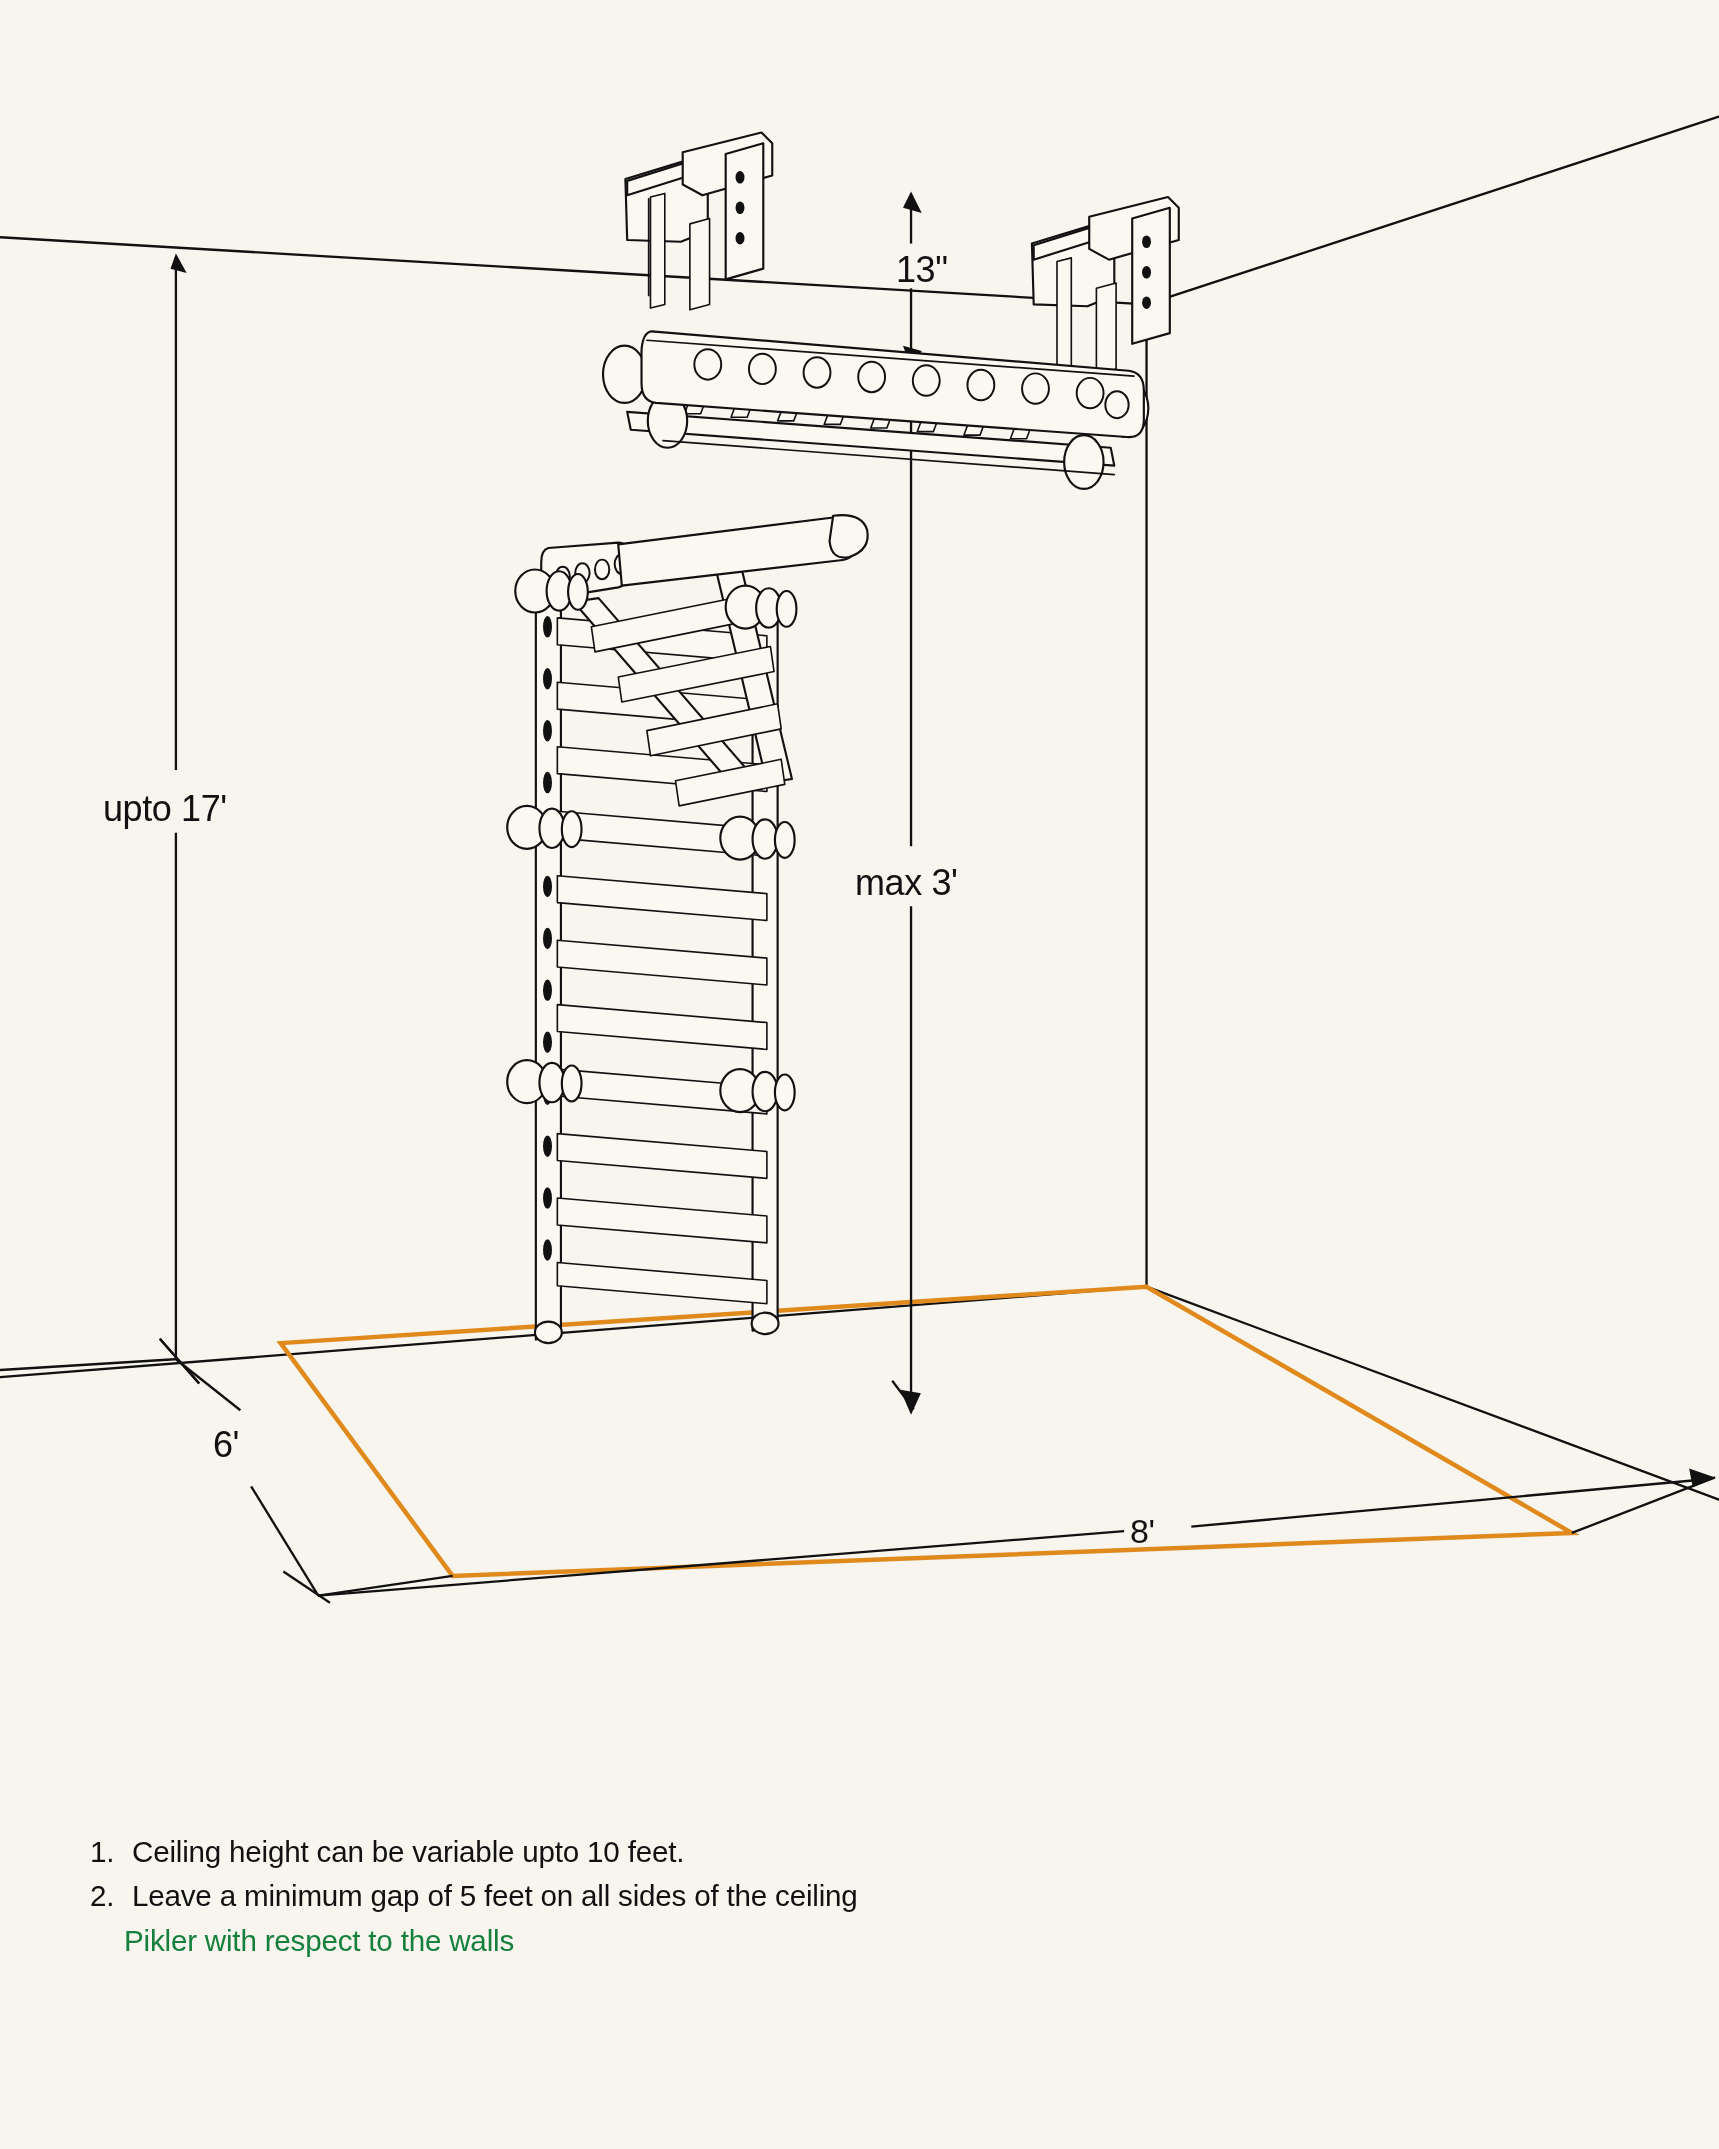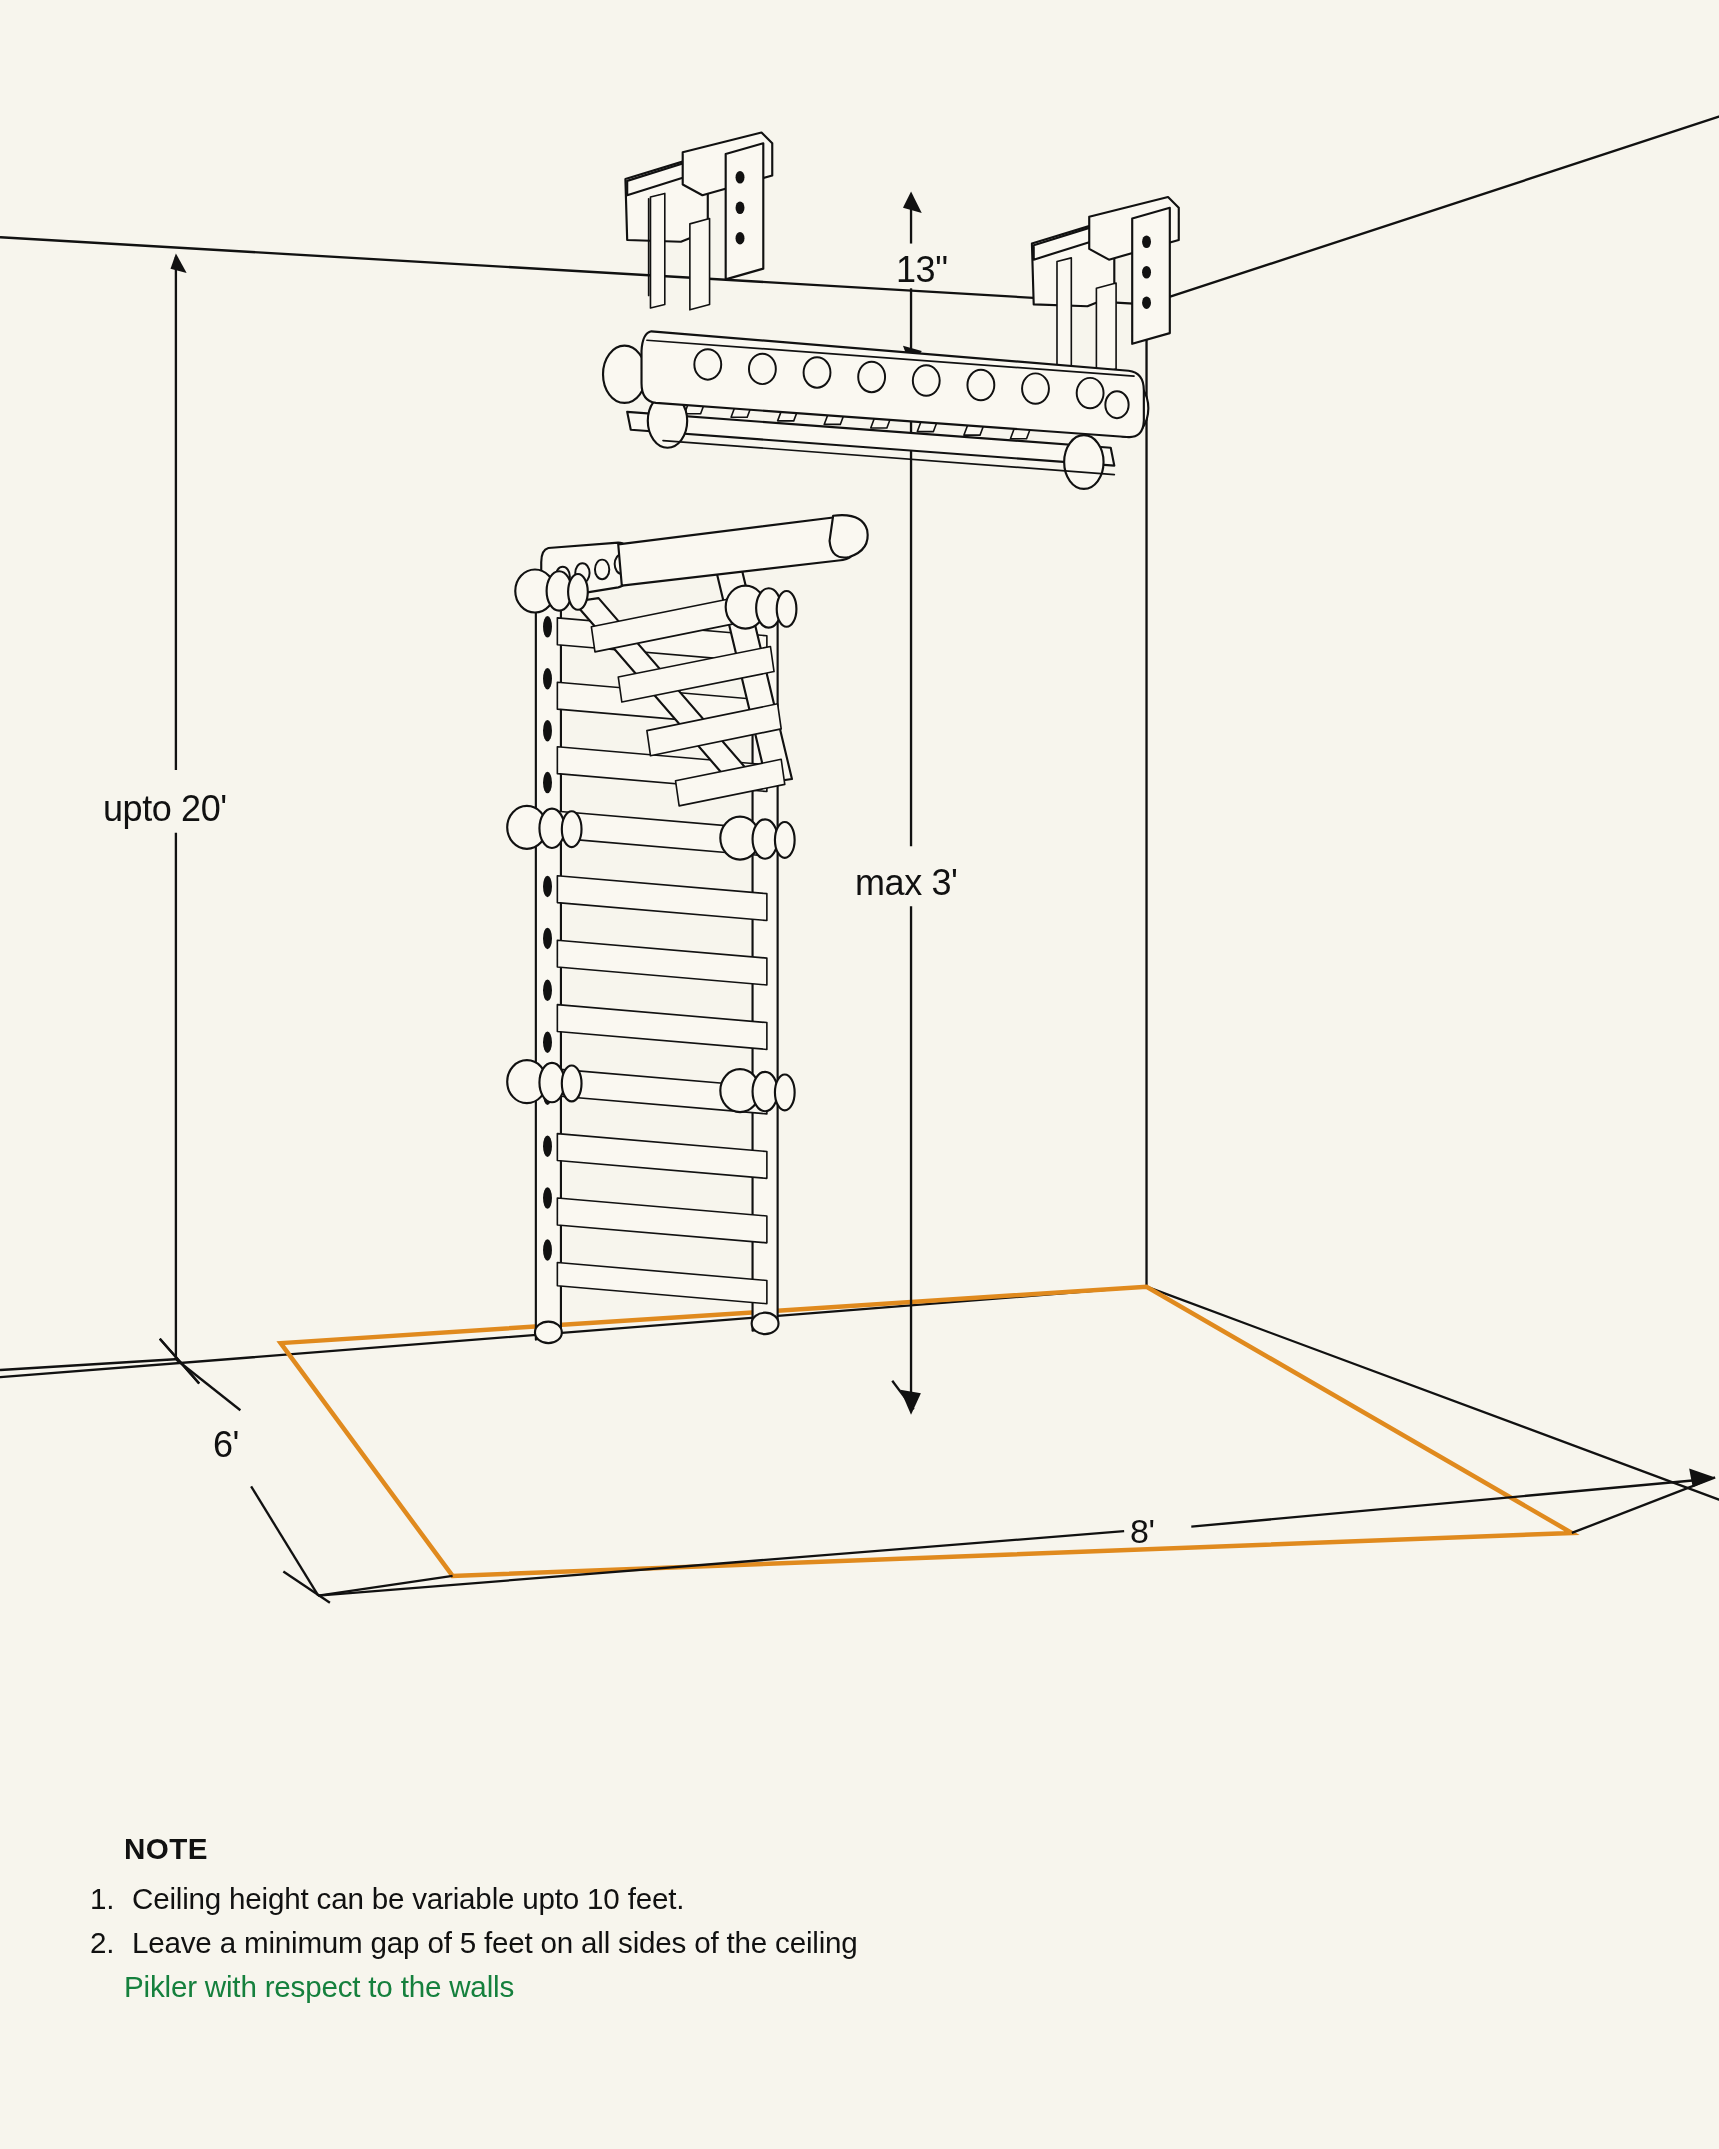--- a/index.html
+++ b/index.html
@@ -297,30 +297,29 @@
       </g>
 
       <ellipse class="eq-fill" cx="612" cy="1488" rx="15" ry="12"></ellipse>
       <ellipse class="eq-fill" cx="854" cy="1478" rx="15" ry="12"></ellipse>
     </g>
 
   </svg>
 
   <div class="dim-label" id="label-13">13"</div>
 
-  <div class="dim-label" id="label-upto10">upto 20'</div>
+  <div class="dim-label" id="label-upto10">upto 17'</div>
 
   <div class="dim-label" id="label-max9">max 3'</div>
 
   <div class="dim-label" id="label-6">6'</div>
 
   <div class="dim-label" id="label-8">8'</div>
 
   <div id="notes-block">
-    <div id="note-heading">NOTE</div>
 
     <div class="note-row">
       <span class="note-num">1.</span>
       <span class="note-text">Ceiling height can be variable upto 10 feet.</span>
     </div>
 
     <div class="note-row">
       <span class="note-num">2.</span>
       <span class="note-text">Leave a minimum gap of 5 feet on all sides of the ceiling</span>
     </div>

